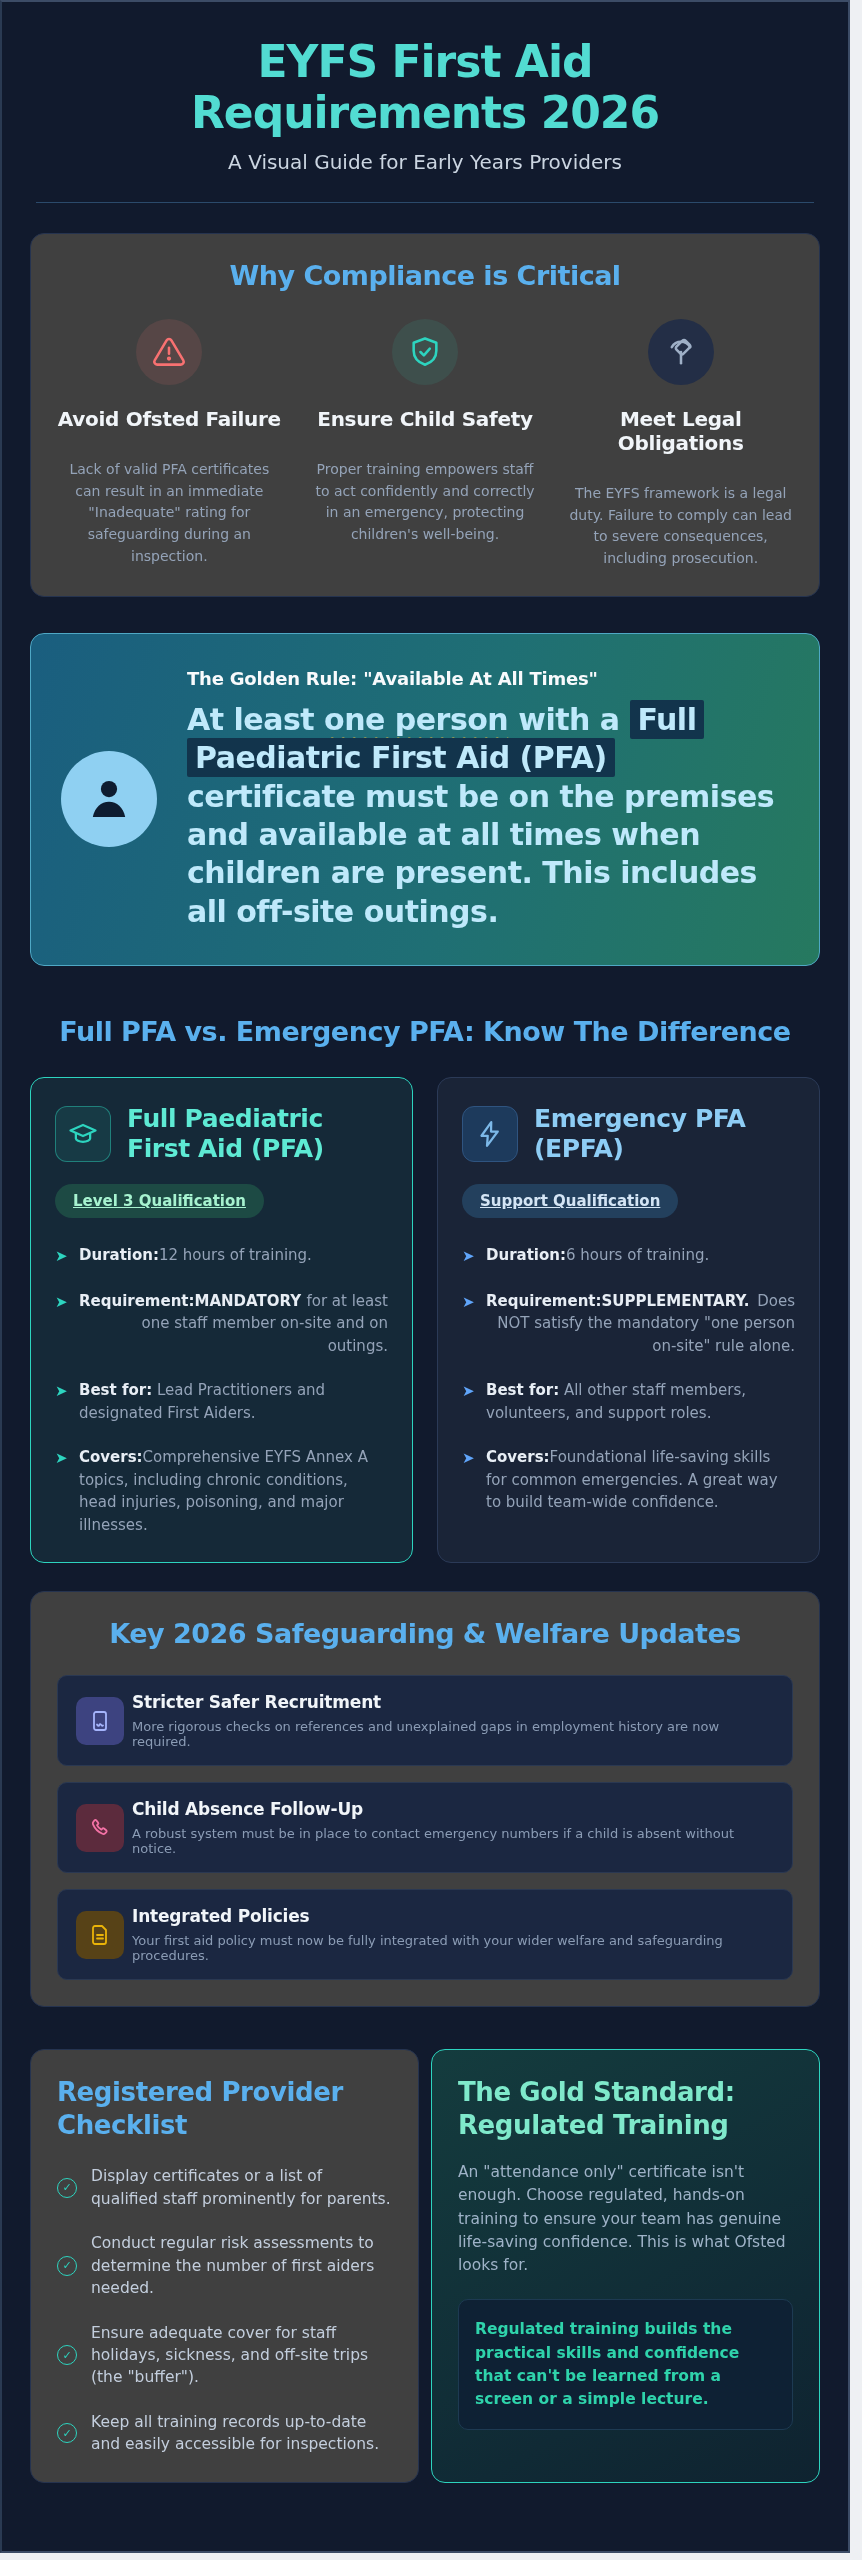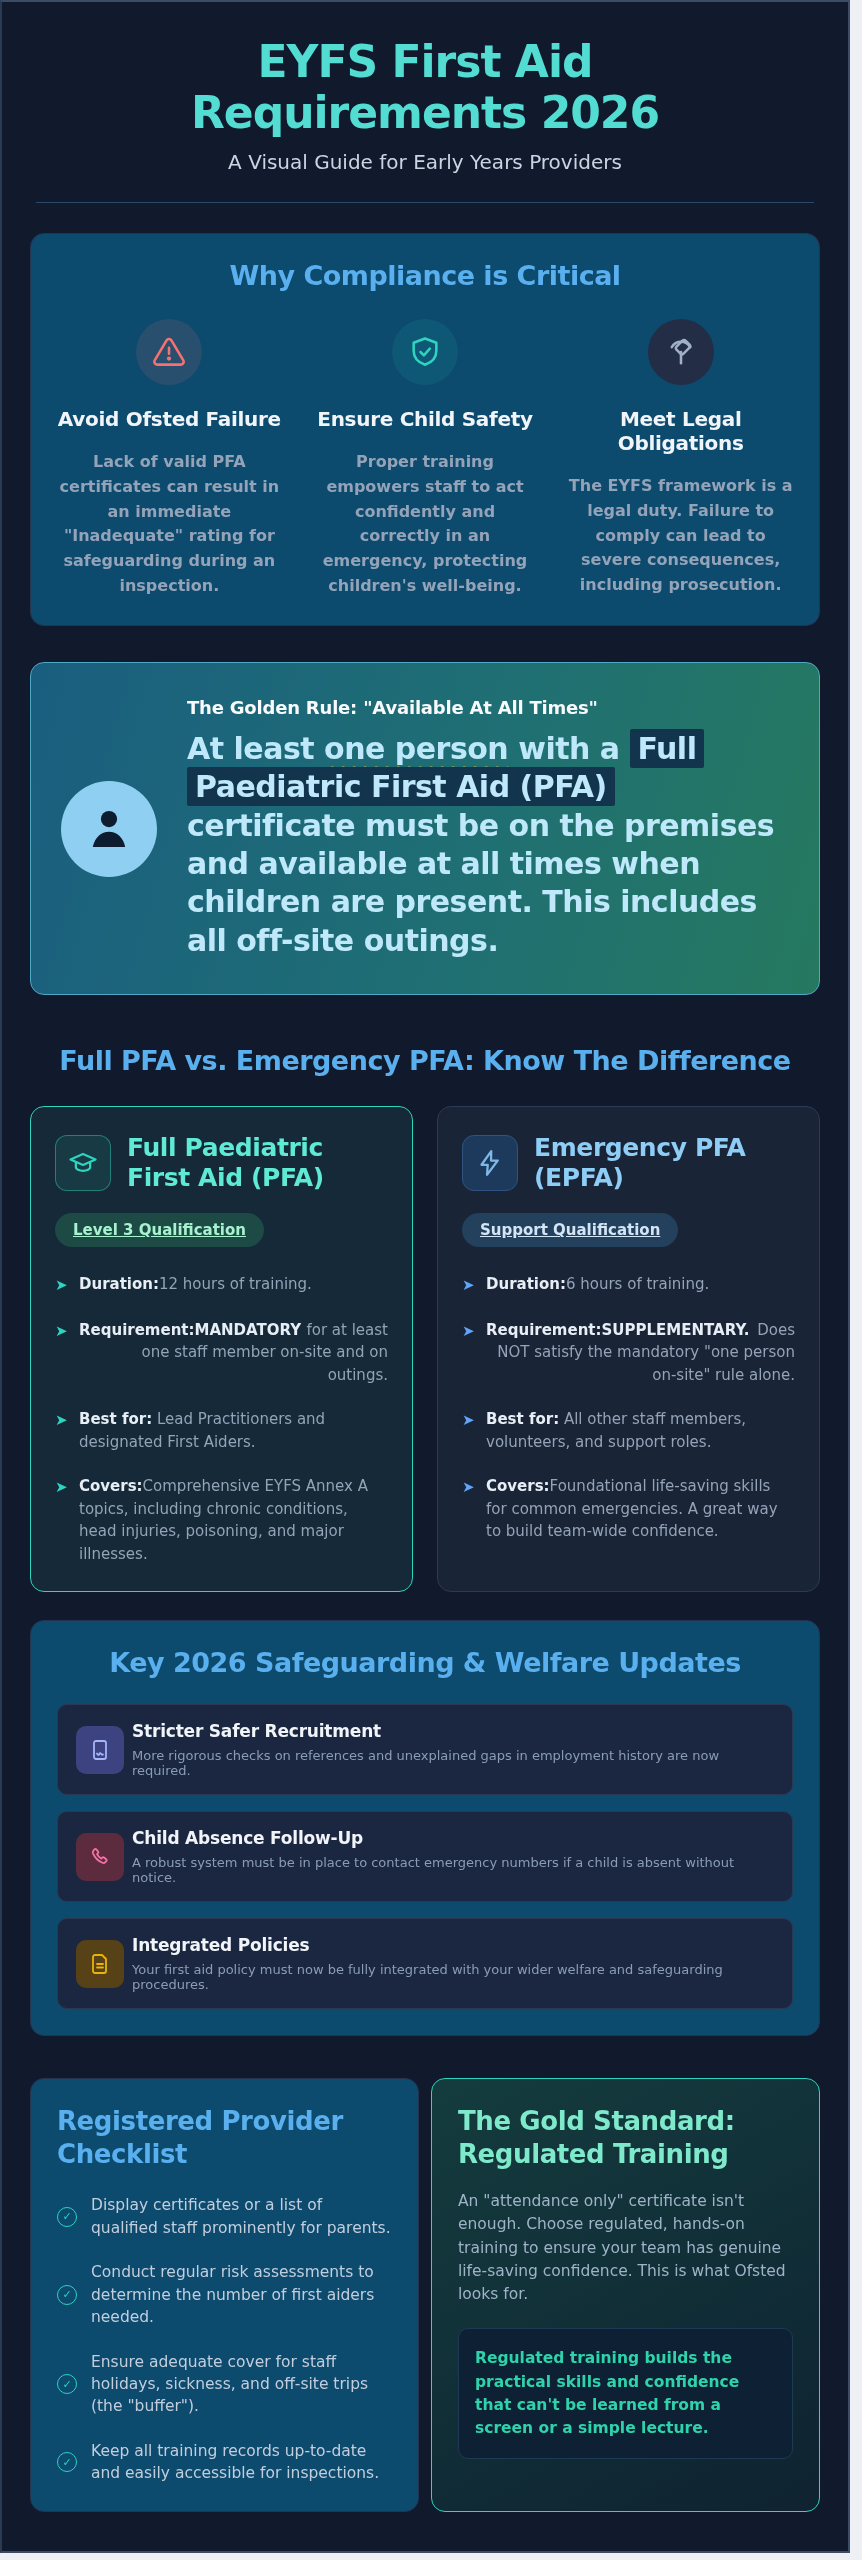--- a/index.html
+++ b/index.html
@@ -24,21 +24,21 @@
   
   .header { text-align:center; }
   .h1 {
     color:#52dcd2; font-size:44px; font-weight:bold;
     line-height:1.16; letter-spacing:-1px;
   }
   .subtitle { color:#cbd5e1; font-size:20px; margin-top:12px; }
   .divider { border:none; border-top:1px solid #2b4a6b; margin:28px 6px 0 6px; }
   
   .card {
-    background:#0c4a6e;
+    background:#404040;
     border:1px solid #25334f;
     border-radius:14px;
     padding:26px;
   }
   .sec-h {
     color:#5ab0ee; font-size:27px; font-weight:bold;
     text-align:center; letter-spacing:-0.5px;
   }
   
   .why { margin-top:30px; }
@@ -46,21 +46,21 @@
   .why-col { flex:1; text-align:center; }
   .why-ic {
     width:66px; height:66px; border-radius:50%;
     margin:0 auto; display:flex; align-items:center; justify-content:center;
   }
   .why-ic svg { width:34px; height:34px; }
   .ic-red   { background:rgba(248,113,113,0.12); }
   .ic-teal  { background:rgba(45,212,191,0.10); }
   .ic-gray  { background:#232e46; }
   .why-title { color:#f1f5f9; font-size:20px; font-weight:bold; margin-top:22px; letter-spacing:-0.3px; }
-  .why-text { color:#94a3b8; font-size:16px; line-height:1.55; margin-top:19px;font-weight:bold; }
+  .why-text { color:#94a3b8; font-size:14px; line-height:1.55; margin-top:28px; }
   
   .golden {
     margin-top:36px;
     background:linear-gradient(105deg,#1a5e7f 0%,#1f6f74 55%,#26795f 100%);
     border:1px solid #4fa8c5;
     border-radius:14px;
     padding:34px 30px;
     display:flex; align-items:center; gap:30px;
   }
   .avatar {

